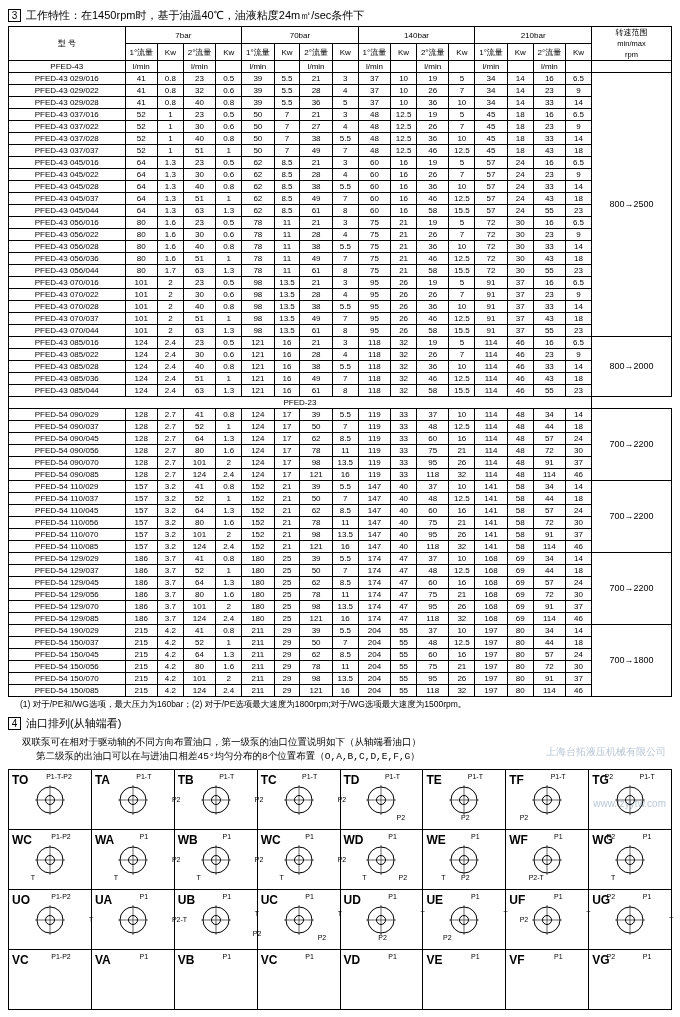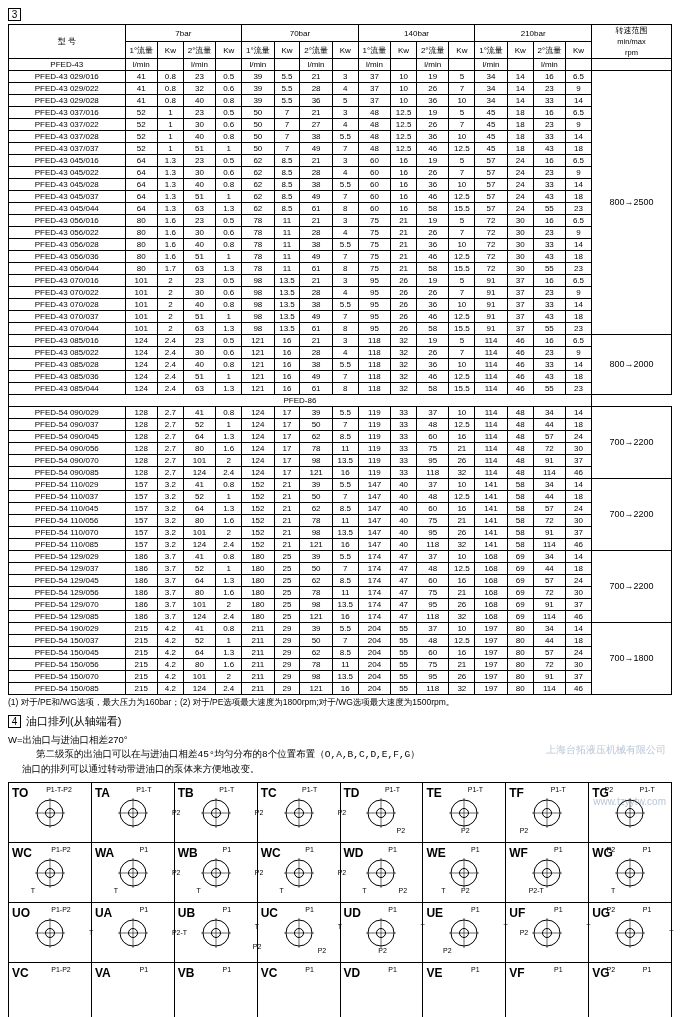--- a/index.html
+++ b/index.html
@@ -55,21 +55,21 @@
     text-align: left;
     padding-left: 4px;
     font-size: 8px;
   }
   td.model.center { text-align: center; padding-left: 0; }
   .hdr-big { font-size: 9px; }
   .rng { font-size: 9px; }
   .sub { font-size: 7.5px; }
   .note {
     font-size: 8.5px;
-    margin: 2px 0 6px 0;
+    margin: 2px 0 6px 12px;
     line-height: 1.3;
   }
 
   
   .port-desc {
     font-size: 9.5px;
     line-height: 1.55;
     margin: 4px 0 5px 0;
     position: relative;
   }
@@ -120,20 +120,21 @@
   }
   svg.dial { display: block; }
 </style>
 </head>
 <body>
 
 <div class="page">
 
   <div class="sec-head">
     <span class="sec-num">3</span>
+    <span class="sec-title">工作特性：在1450rpm时，基于油温40℃，油液粘度24m㎡/sec条件下</span>
   </div>
 
   <table class="spec">
     <colgroup>
       <col style="width:108px">
       <col style="width:30px">
         <col style="width:24px">
         <col style="width:30px">
         <col style="width:24px">
       <col style="width:30px">
@@ -712,21 +713,21 @@
           <td>118</td>
           <td>32</td>
           <td>58</td>
           <td>15.5</td>
           <td>114</td>
           <td>46</td>
           <td>55</td>
           <td>23</td>
         </tr>
         <tr>
-          <td colspan="17" class="model center">PFED-86</td>
+          <td colspan="17" class="model center">PFED-23</td>
         </tr>
         <tr>
           <td class="model">PFED-54 090/029</td>
           <td>128</td>
           <td>2.7</td>
           <td>41</td>
           <td>0.8</td>
           <td>124</td>
           <td>17</td>
           <td>39</td>
@@ -1185,23 +1186,22 @@
   </table>
 
   <div class="note">(1) 对于/PE和/WG选项，最大压力为160bar；(2) 对于/PE选项最大速度为1800rpm;对于/WG选项最大速度为1500rpm。</div>
 
   <div class="sec-head">
     <span class="sec-num">4</span>
     <span class="sec-title">油口排列(从轴端看)</span>
   </div>
 
   <div class="port-desc">
-    <div>W=出油口与进油口相差270°</div>
+    <div class="indent1">双联泵可在相对于驱动轴的不同方向布置油口，第一级泵的油口位置说明如下（从轴端看油口）</div>
     <div class="indent2">第二级泵的出油口可以在与进油口相差45°均匀分布的8个位置布置（O,A,B,C,D,E,F,G）</div>
-    <div class="indent1">油口的排列可以通过转动带进油口的泵体来方便地改变。</div>
     <div class="watermark wm1">上海台拓液压机械有限公司</div>
     <div class="watermark wm2">www.tzyytw.com</div>
   </div>
 
   <table class="ports">
     <tbody id="portsbody">
         <tr>
           <td>
             <span class="cellcode">TO</span>
             <span class="circle-wrap">

